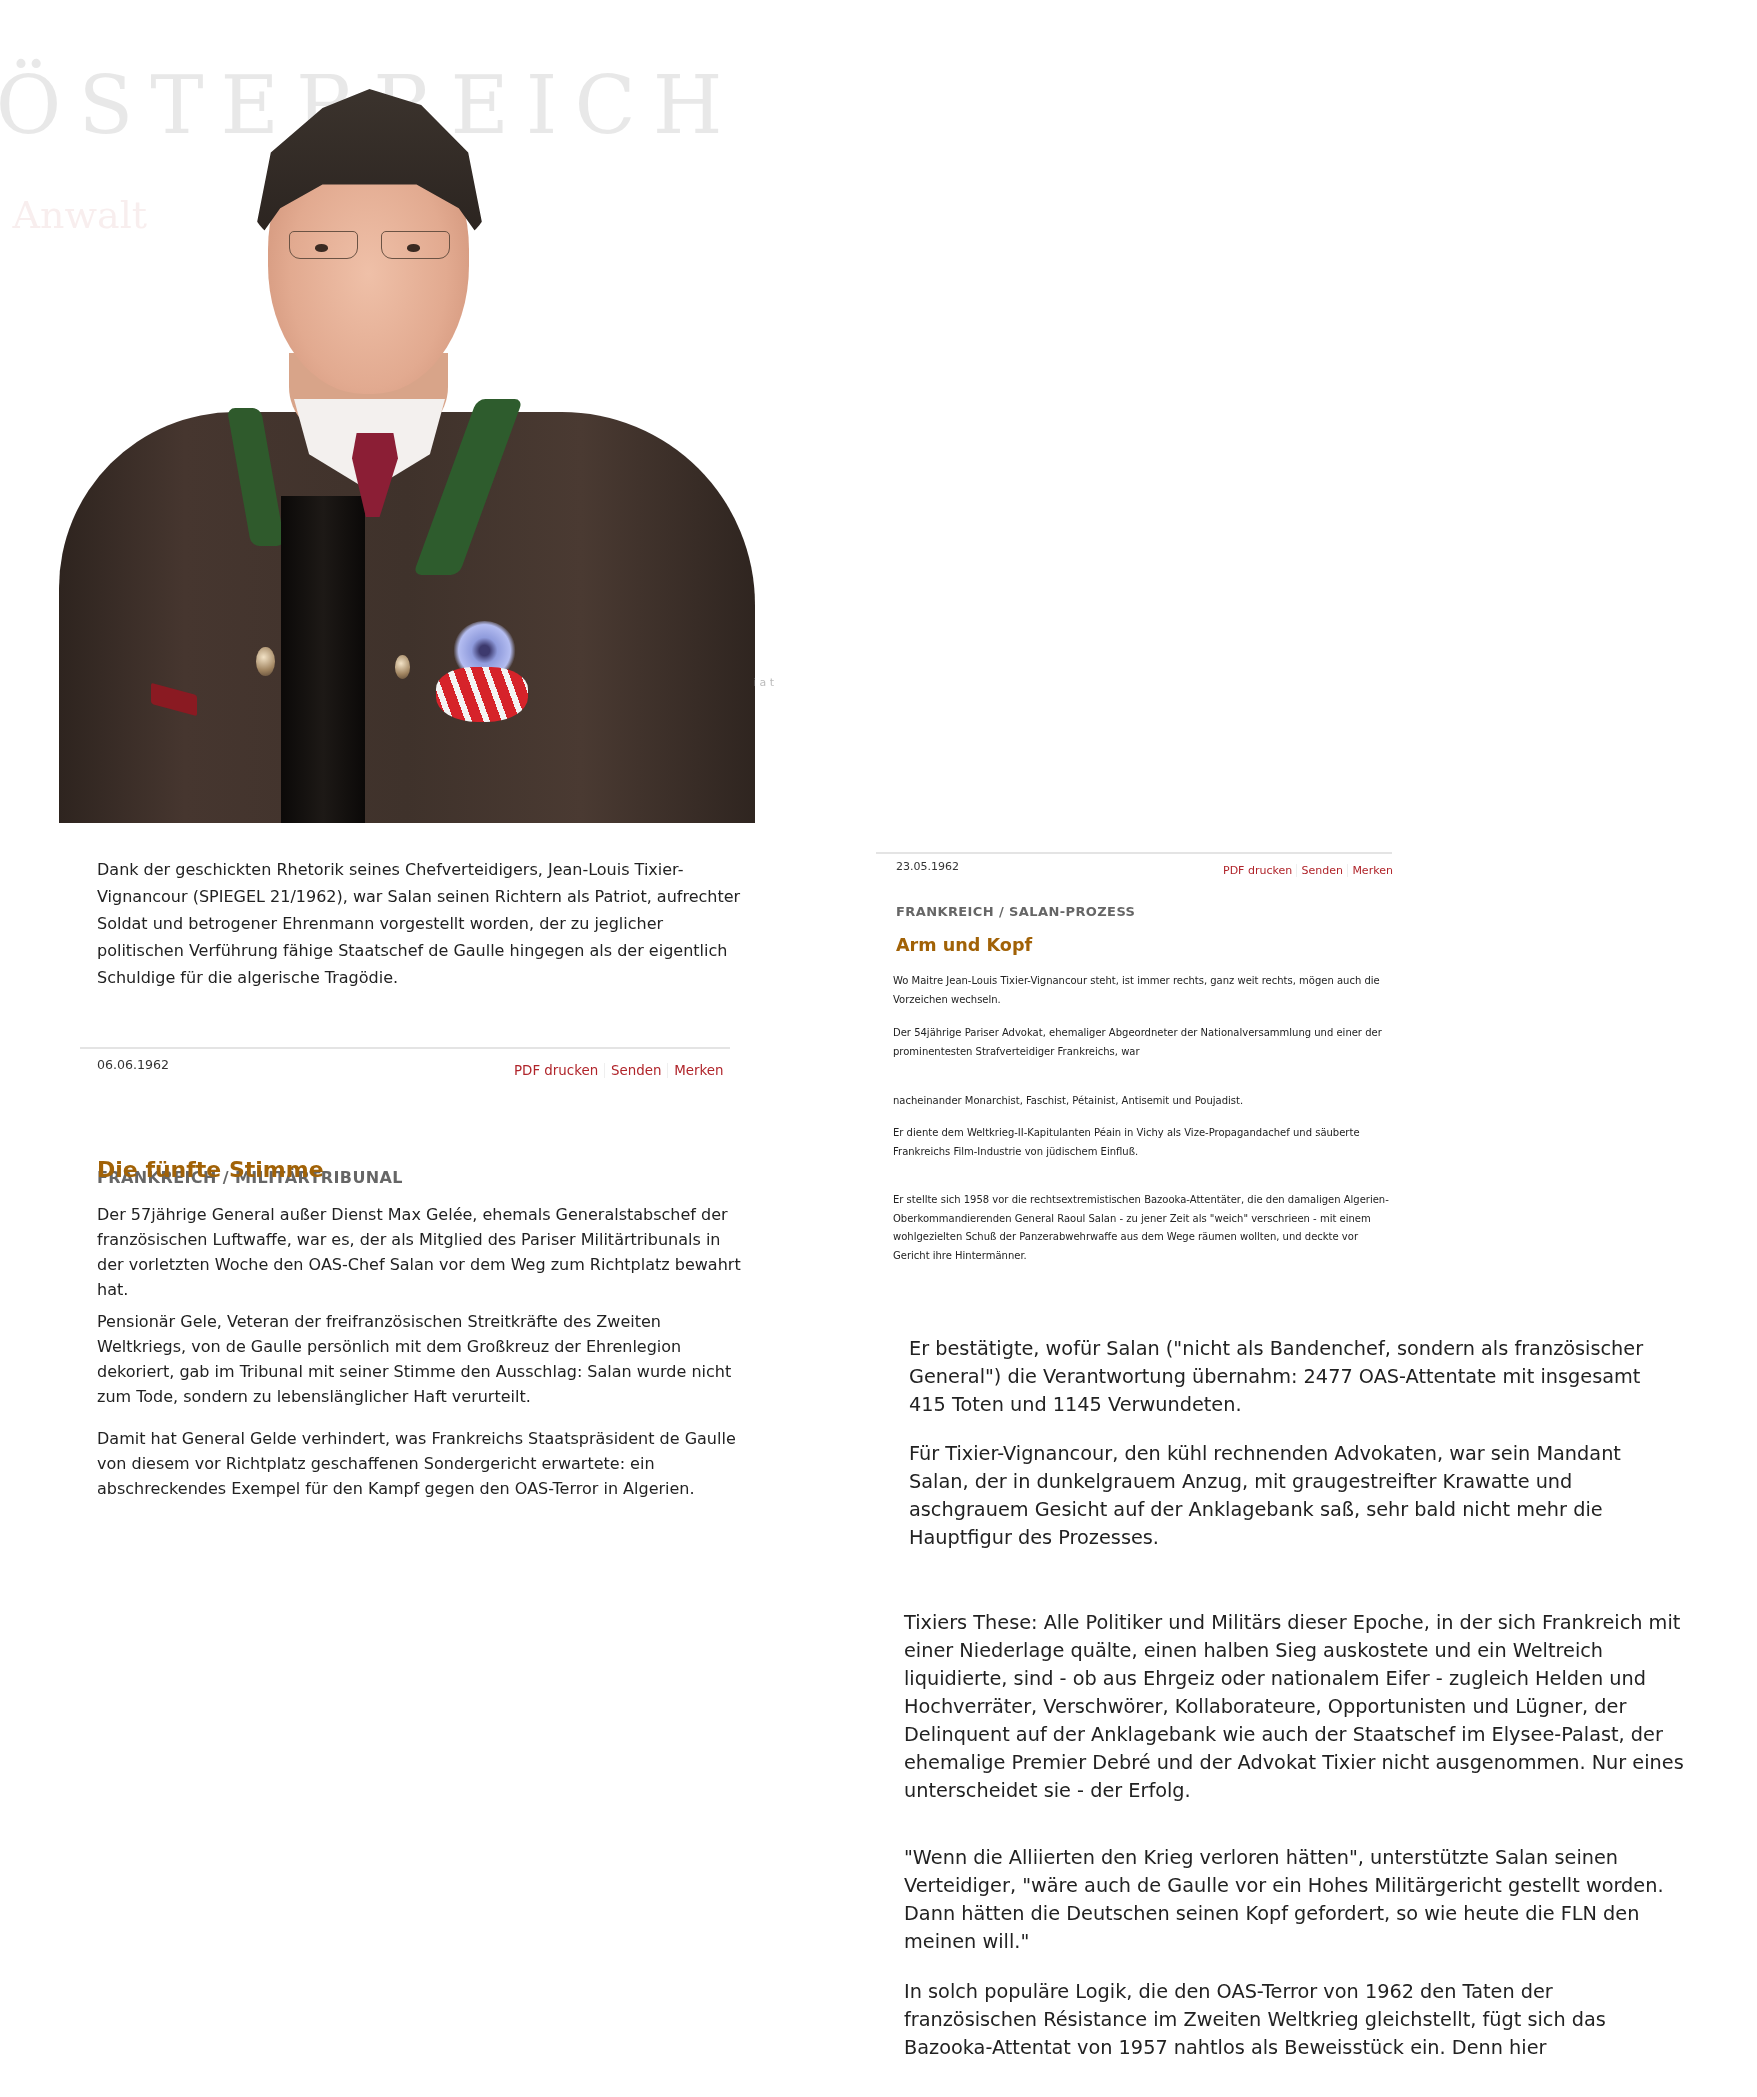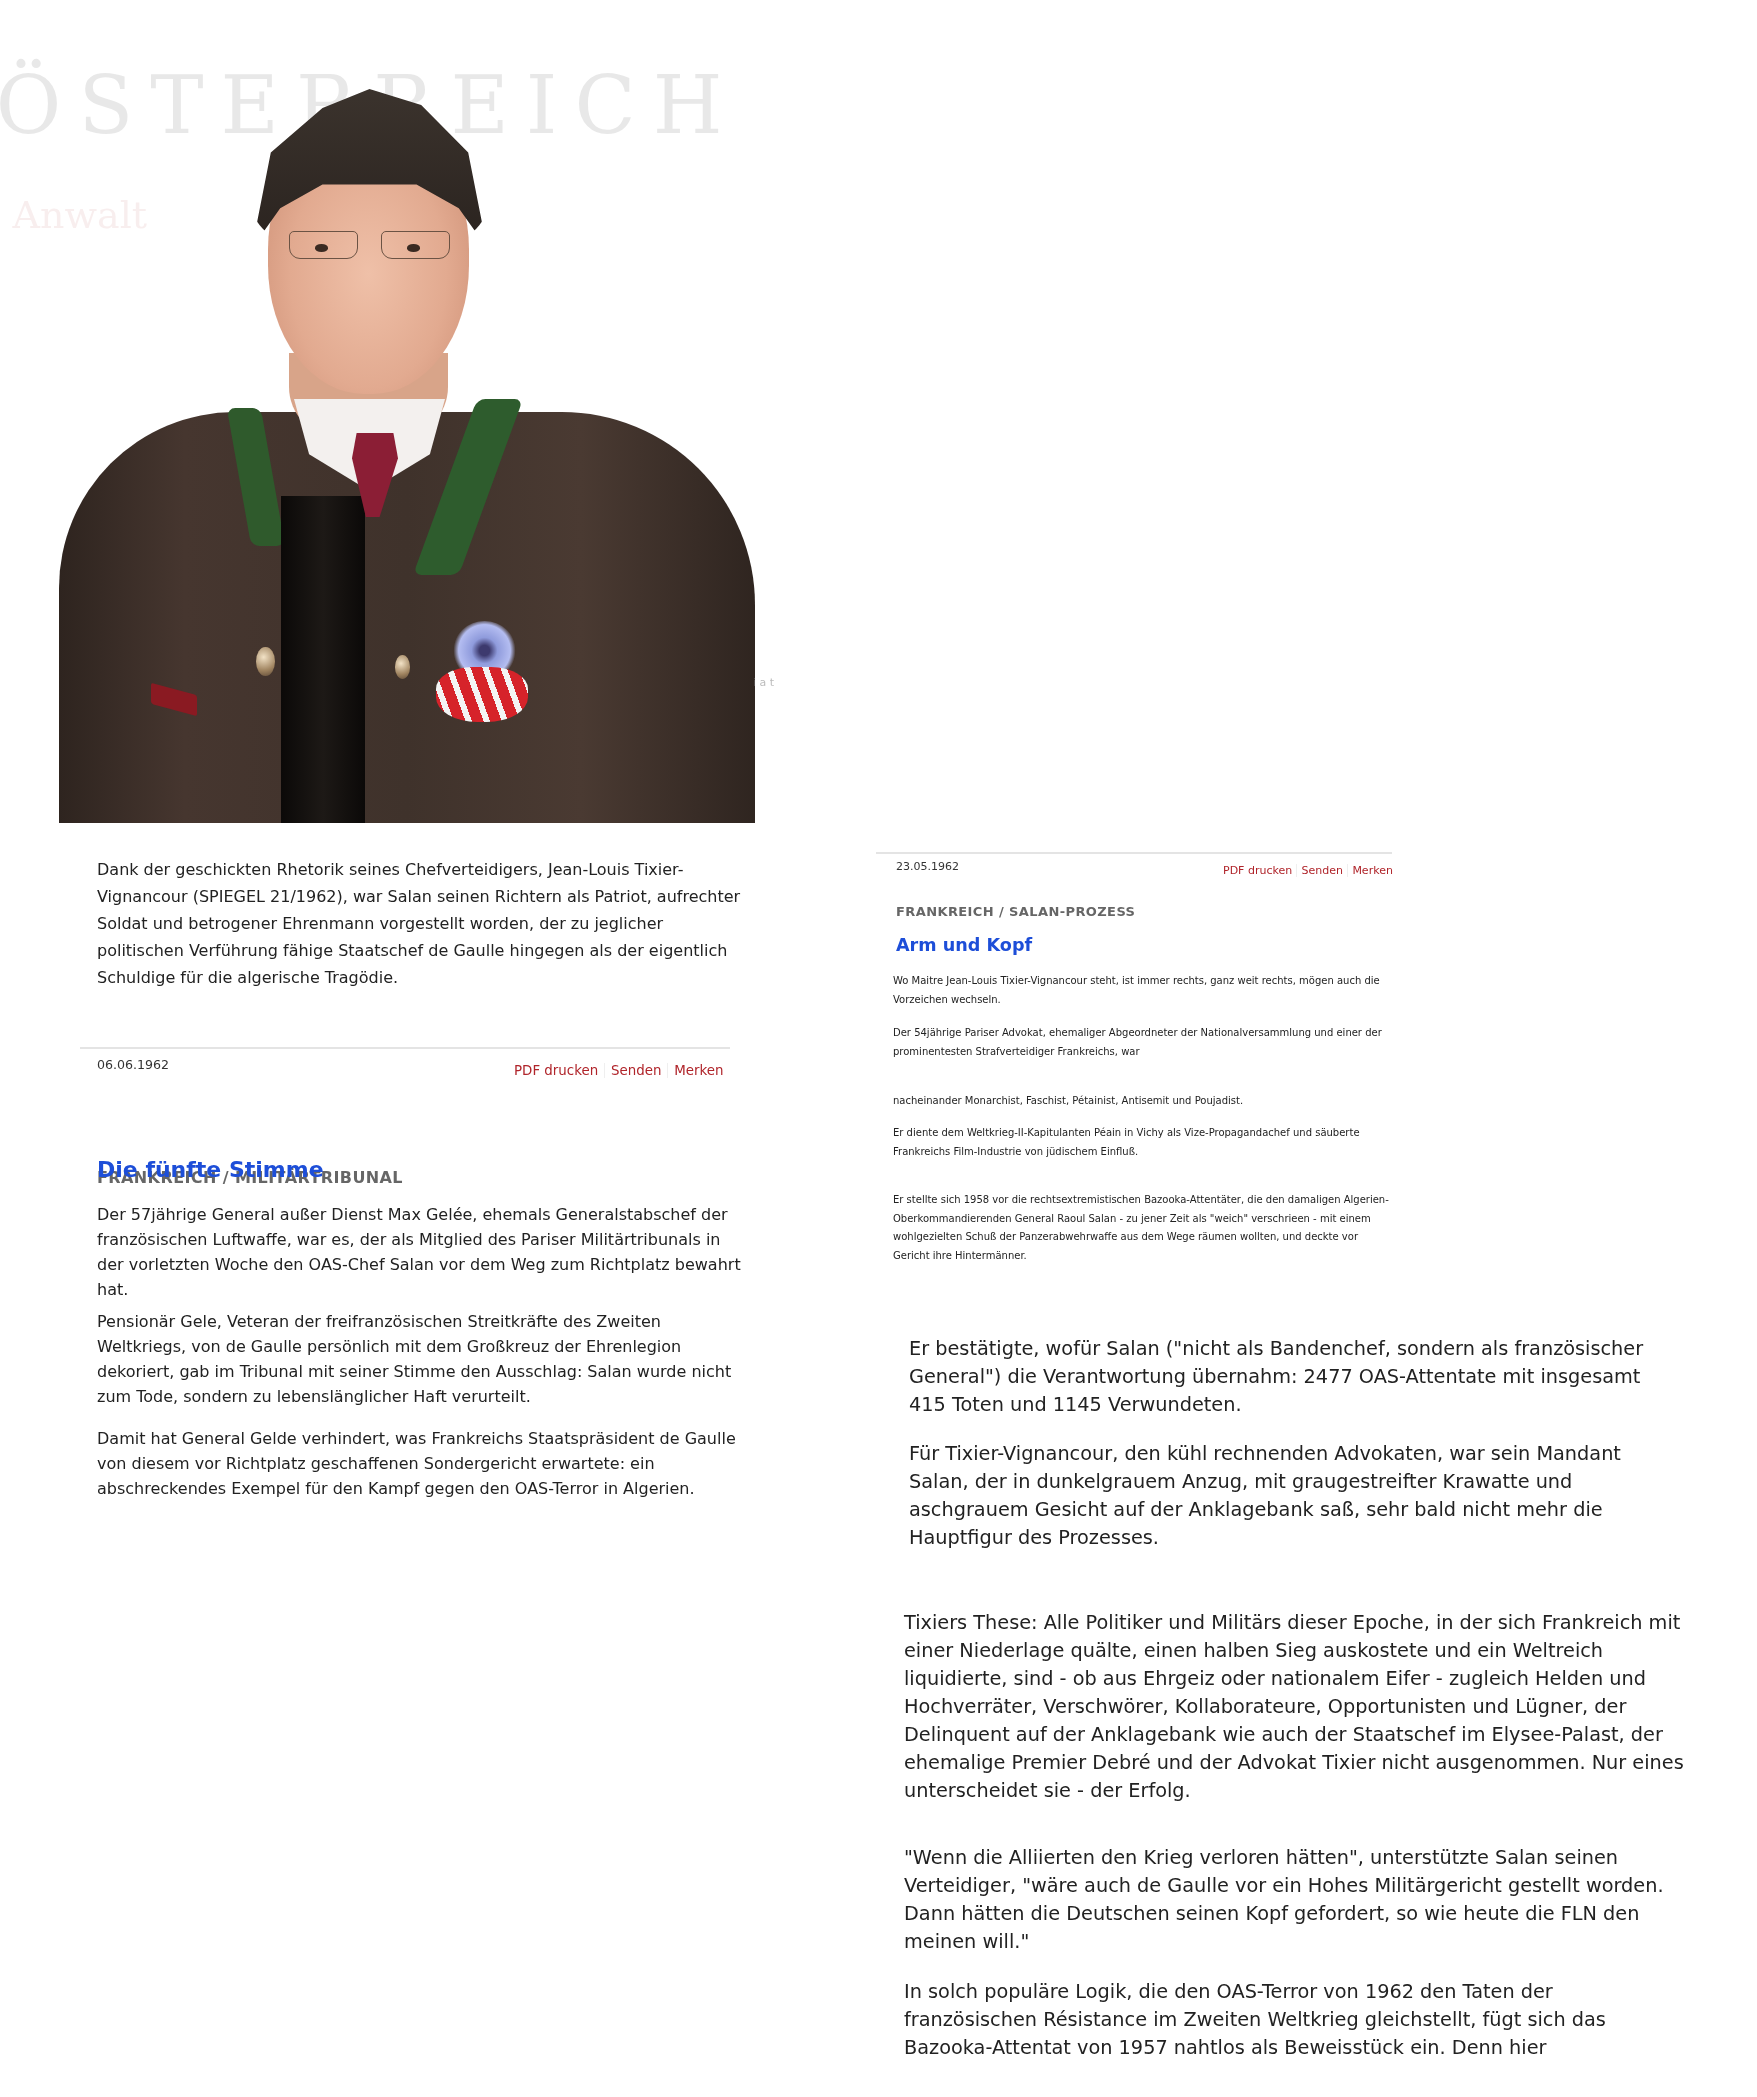--- a/index.html
+++ b/index.html
@@ -244,21 +244,21 @@
   .actions a:last-child { padding-right: 0; }
   .kicker {
     position: absolute;
     font-weight: bold;
     color: #666666;
     letter-spacing: 0.4px;
   }
   .headline {
     position: absolute;
     font-weight: bold;
-    color: #1d4ed8;
+    color: #a16207;
   }
   .para {
     position: absolute;
     margin: 0;
     color: #222222;
   }
 
   
   .intro {
     left: 97px;

